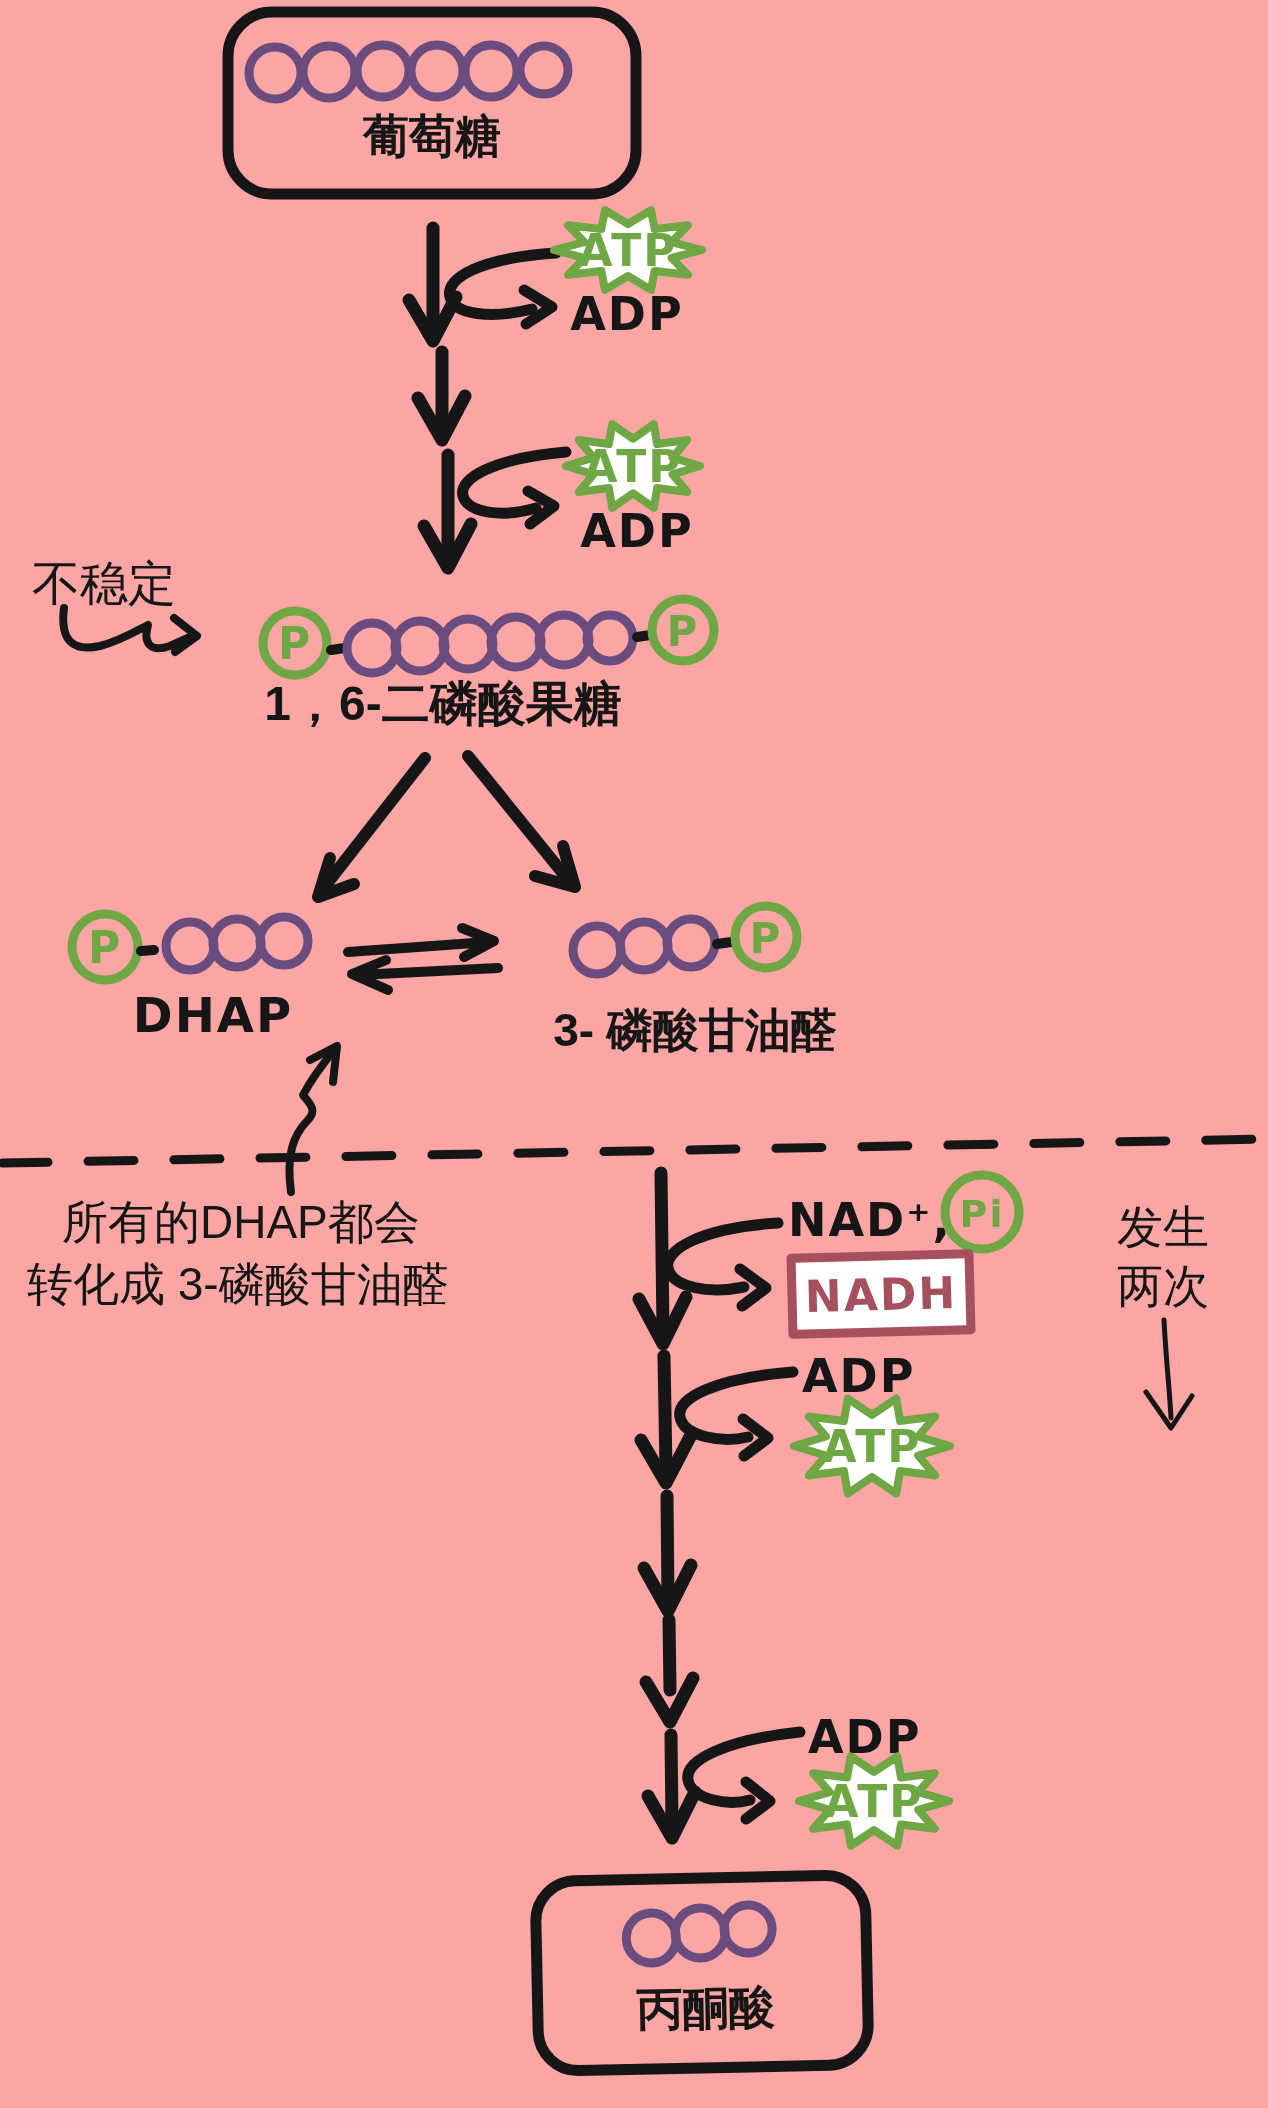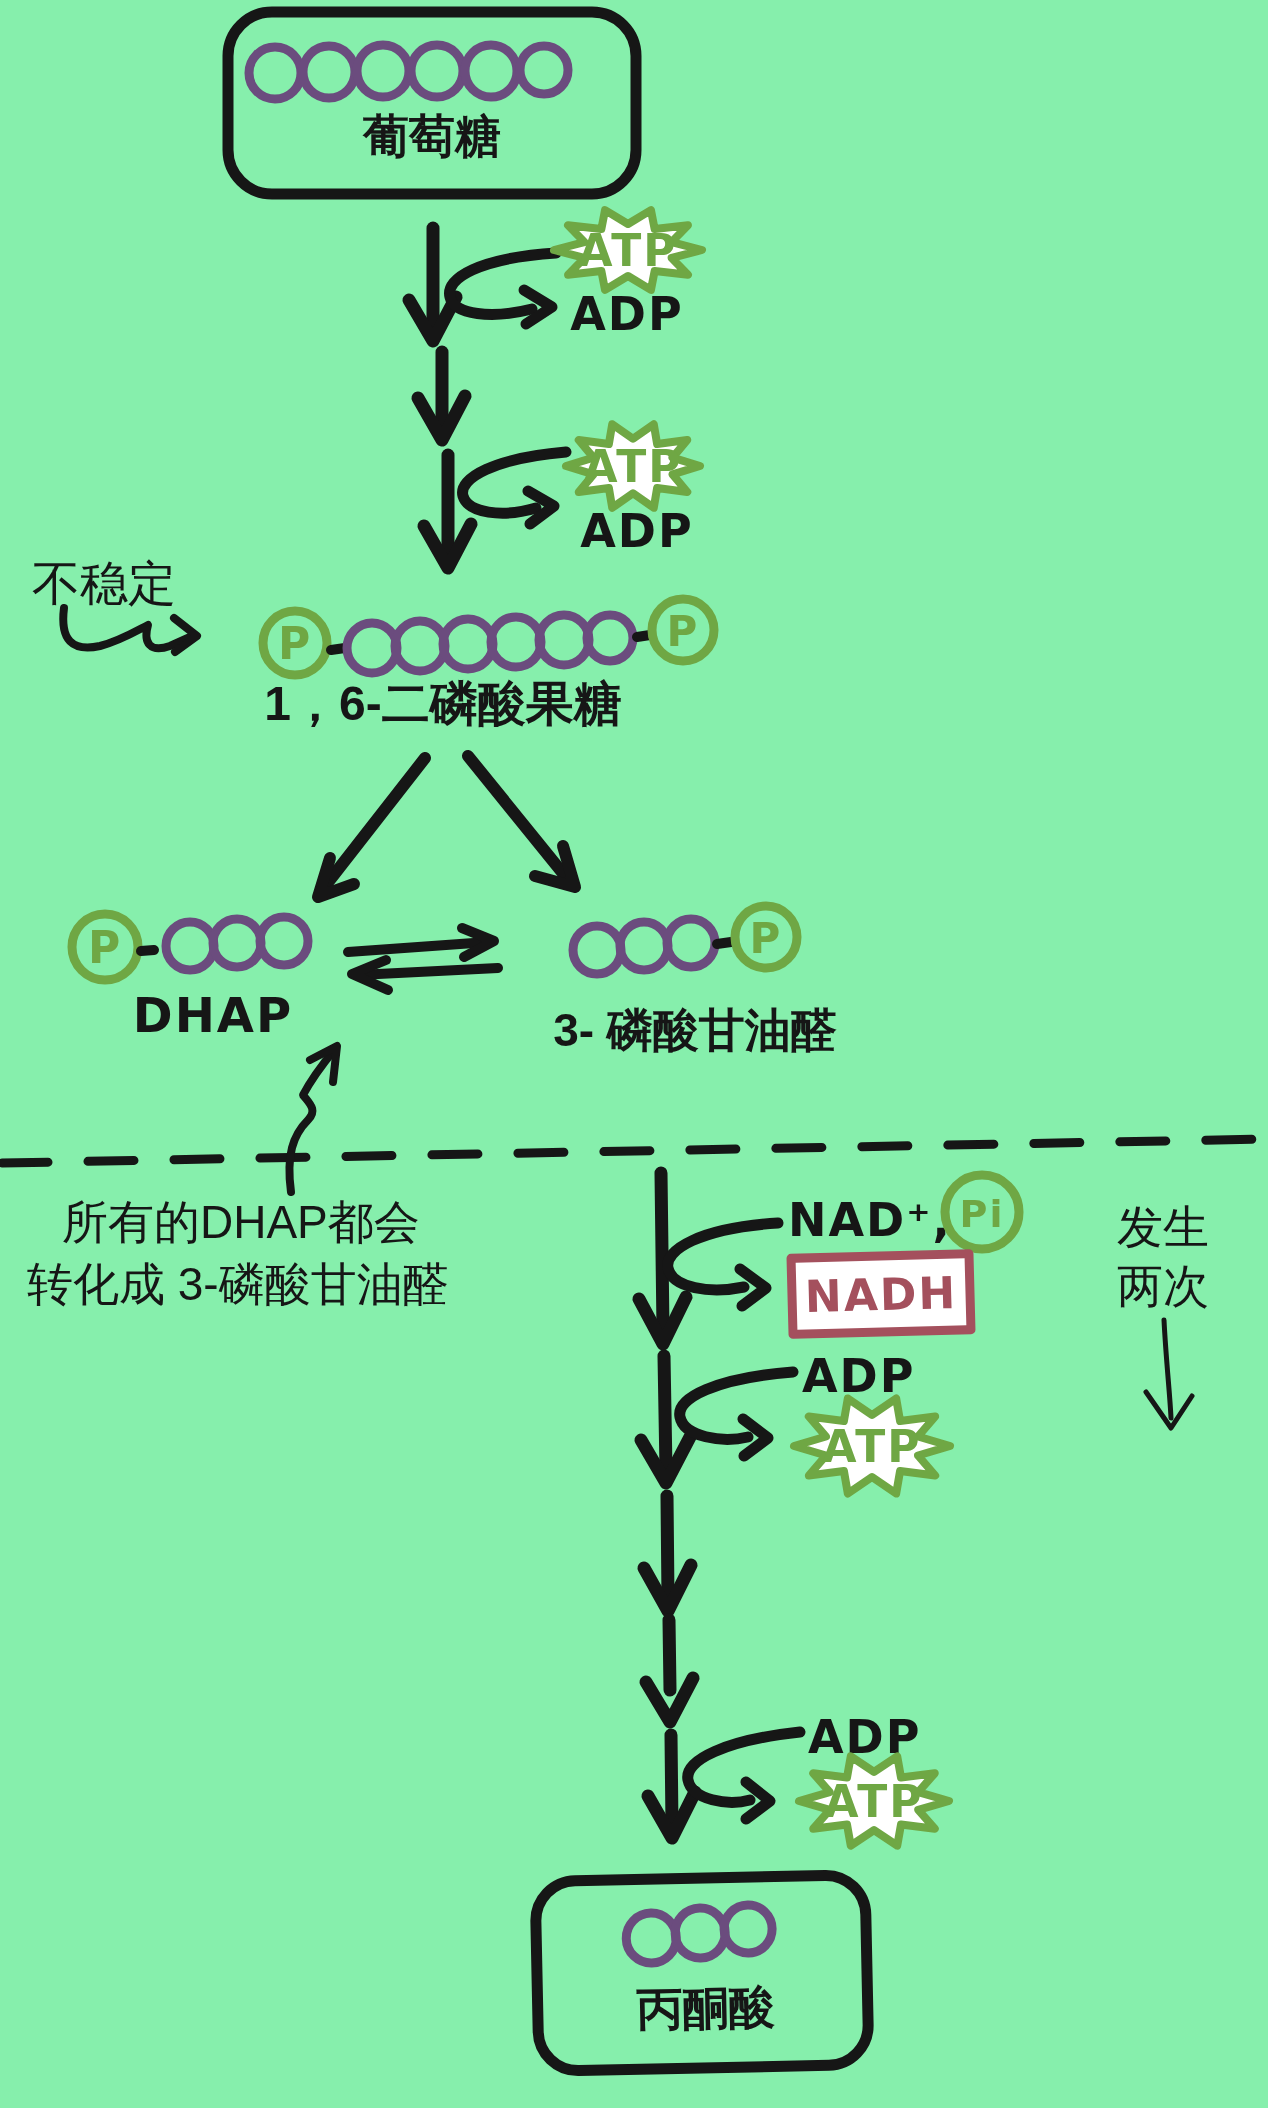--- a/index.html
+++ b/index.html
@@ -1,16 +1,16 @@
 <!DOCTYPE html>
 <html><head>
 <meta charset="utf-8">
 <style>
   html,body{margin:0;padding:0;background:#ffffff;}
-  .stage{width:1268px;height:2108px;position:relative;background:#86efac;overflow:hidden;}
+  .stage{width:1268px;height:2108px;position:relative;background:#fca5a5;overflow:hidden;}
   svg{display:block;}
   svg text{font-family:"Liberation Sans","DejaVu Sans",sans-serif;}
   .hand{font-family:"DejaVu Sans","Liberation Sans",sans-serif;font-weight:700;letter-spacing:2px;}
   .cjkb{font-weight:700;}
   .cjk{font-weight:400;}
   .ink-t{fill:#161616;}
   .green-t{fill:#6fa744;}
   .red-t{fill:#a4505d;}
   .stroke-ink{stroke:#161616;fill:none;stroke-linecap:round;stroke-linejoin:round;}
   .stroke-purple{stroke:#6b4c7e;fill:none;stroke-linecap:round;stroke-linejoin:round;}

